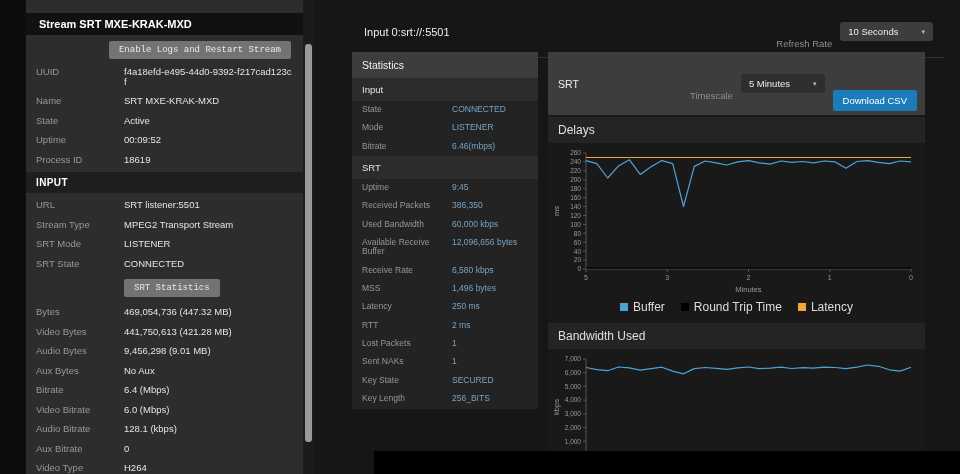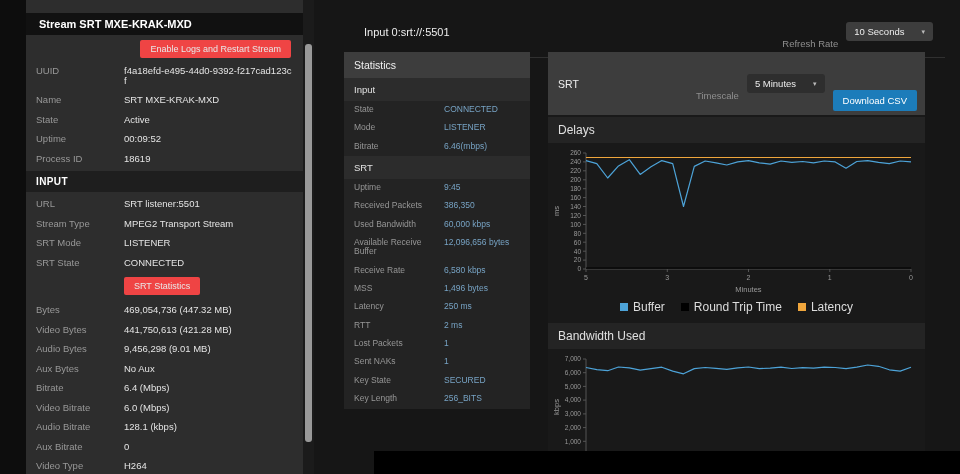--- a/index.html
+++ b/index.html
@@ -7,43 +7,43 @@
   .app { position:relative; width:960px; height:474px; background:#161616; }
 
   
   .nav-strip { position:absolute; left:0; top:0; width:26px; height:100%; background:#0d0d0d; }
 
   
   .left-panel { position:absolute; left:26px; top:0; width:277px; height:100%; background:#2d2d2d; overflow:hidden; }
   .lp-topstrip { height:13px; background:#2d2d2d; }
   .lp-title { background:#111111; color:#ffffff; font-size:11px; font-weight:bold; padding:5px 13px; }
   .restart-row { text-align:right; padding:3px 12px 3px; }
-  .btn-gray { display:inline-block; background:#ef4444; color:#e8e8e8; font-size:9px; padding:4px 10px; border:none; border-radius:2px; cursor:pointer; font-family:Liberation Sans, sans-serif; }
+  .btn-gray { display:inline-block; background:#737373; color:#e8e8e8; font-size:9px; padding:4px 10px; border:none; border-radius:2px; cursor:pointer; font-family:Liberation Mono, monospace; }
   .lp-row { display:flex; padding:5px 0 5px 10px; font-size:9.5px; line-height:1; }
   .lp-row .lbl { flex:0 0 88px; color:#989898; }
   .lp-row .val { flex:1; color:#e4e4e4; padding-right:10px; word-break:break-all; }
   .lp-section { background:#1e1e1e; color:#ffffff; font-weight:bold; font-size:10px; padding:5px 10px; margin:3px 0 2px; letter-spacing:0.4px; }
   .lp-btnrow { padding:3px 0 5px 98px; }
 
   
   .v-scrollbar { position:absolute; left:303px; top:0; width:11px; height:100%; background:#1b1b1b; }
   .v-thumb { position:absolute; left:2px; top:44px; width:7px; height:398px; background:#999999; border-radius:3px; }
 
   
   .main { position:absolute; left:314px; top:0; width:646px; height:100%; background:#161616; }
   .main-header { display:flex; align-items:center; margin:14px 15px 0 38px; padding:0 12px 8px; border-bottom:1px solid #303030; }
   .main-title { color:#ededed; font-size:11px; }
   .refresh-group { margin-left:auto; display:flex; align-items:center; gap:8px; }
   .muted-label { color:#8f8f8f; font-size:9.5px;margin-top:24px; }
-  .dropdown { background:#3d3d3d; color:#ededed; font-size:9.5px; padding:4px 8px; border-radius:3px; display:flex; align-items:center; gap:17px; cursor:pointer; }
+  .dropdown { background:#3d3d3d; color:#ededed; font-size:9.5px; padding:4px 8px; border-radius:3px; display:flex; align-items:center; gap:23px; cursor:pointer; }
   .dropdown.dark { background:#2e2e2e; }
   .chev { font-size:7px; color:#bbbbbb; }
 
   
-  .stats-panel { position:absolute; left:30px; top:52px; width:186px; background:#232323; }
+  .stats-panel { position:absolute; left:38px; top:52px; width:186px; background:#232323; }
   .panel-header { background:#3d3d3d; color:#f0f0f0; font-size:10.5px; padding:7px 10px; }
   .sub-header { background:#2c2c2c; color:#e2e2e2; font-size:9.5px; padding:6px 10px; }
   .stat-row { display:flex; padding:4px 10px 5px; font-size:8.5px; line-height:1.1; }
   .stat-row .lbl { flex:0 0 90px; color:#969696; }
   .stat-row .val { flex:1; color:#77a3c4; }
 
   
   .srt-panel { position:absolute; left:234px; top:52px; width:377px; background:#191919; }
   .srt-header { background:#3d3d3d; display:flex; align-items:center; padding:4px 8px 4px 10px; gap:8px; }
   .srt-header .title { color:#f0f0f0; font-size:10.5px; margin-right:auto; }

